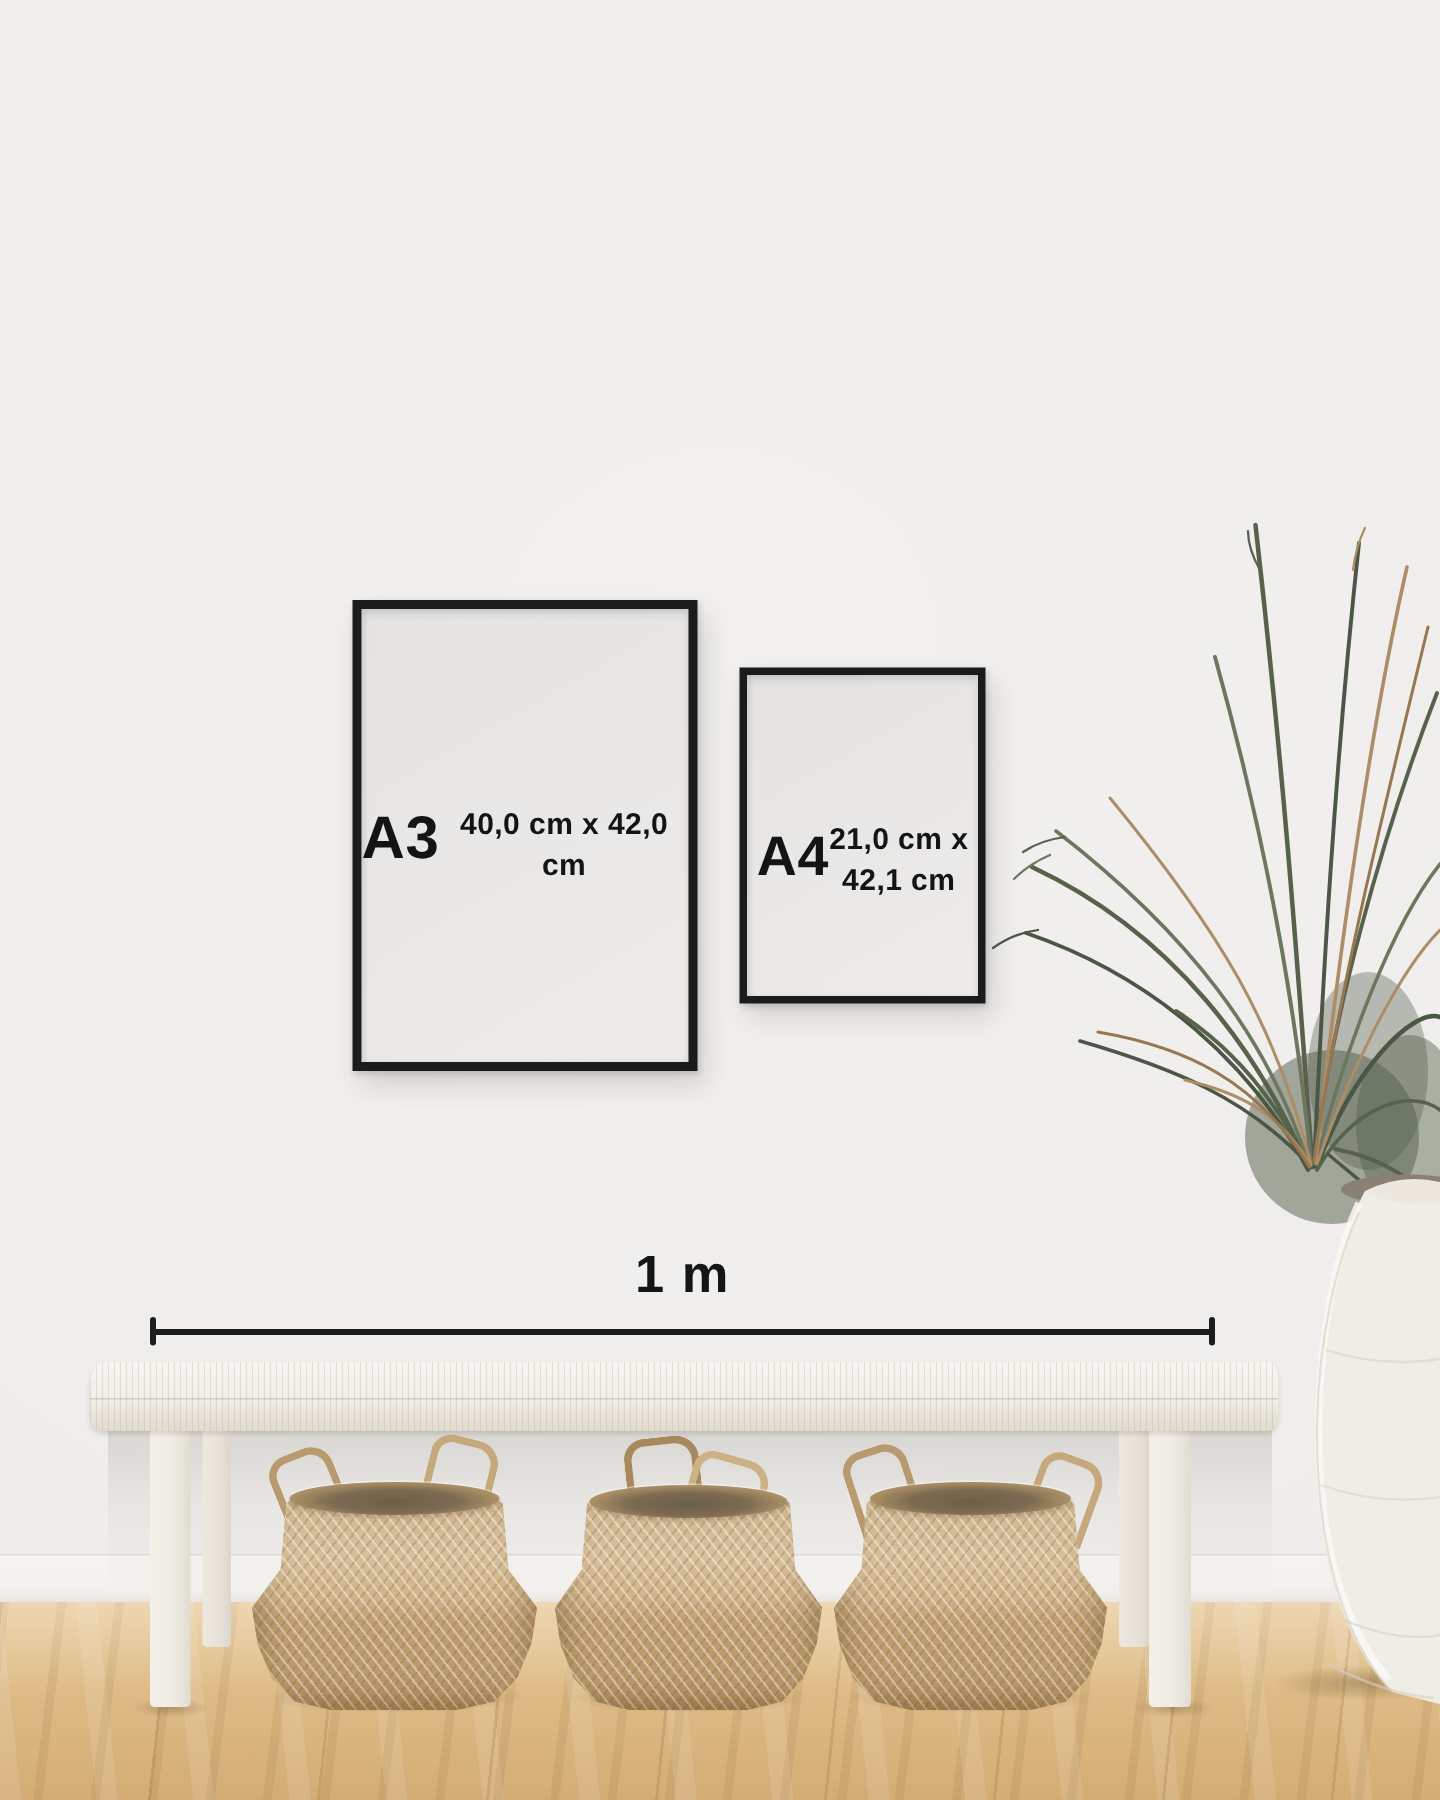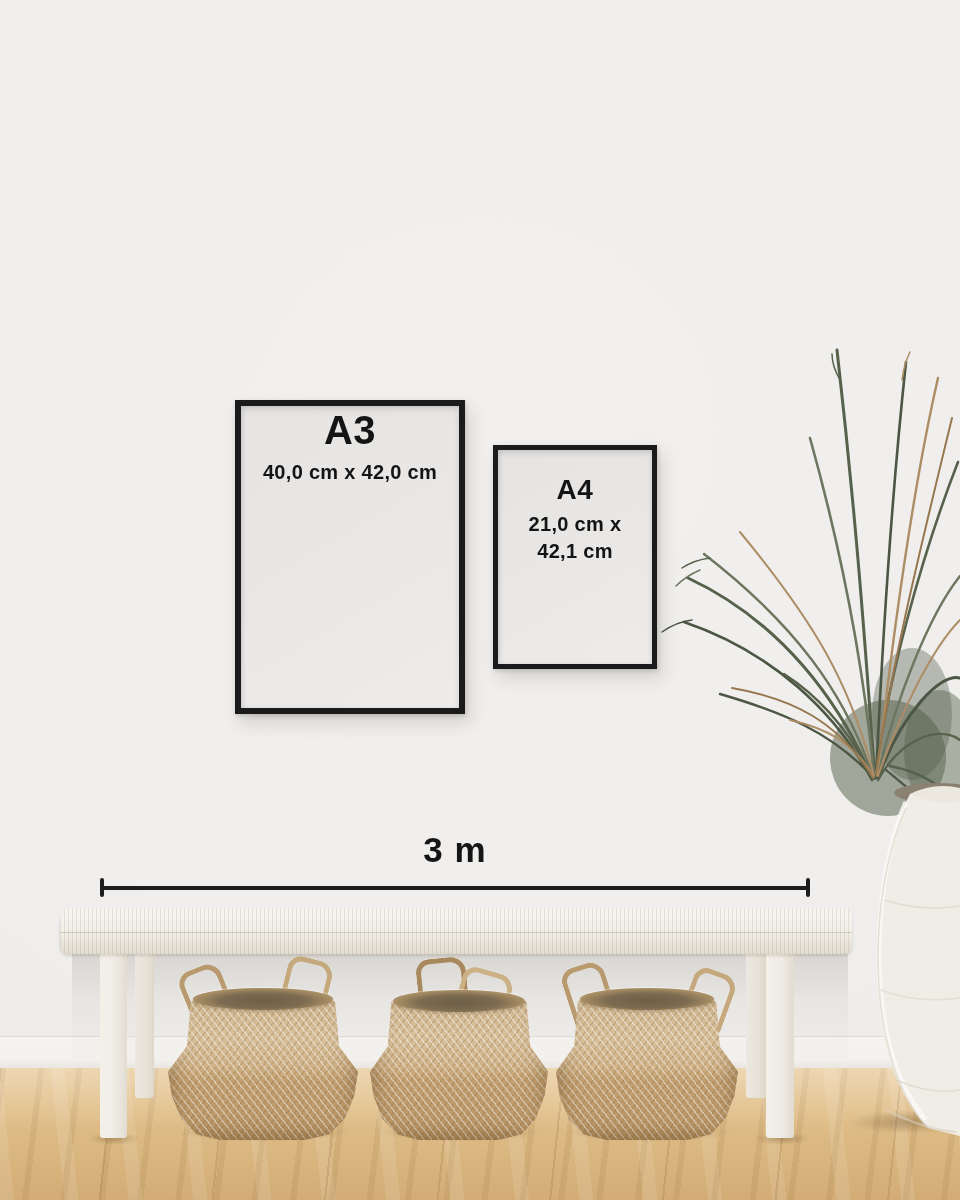--- a/index.html
+++ b/index.html
@@ -30,30 +30,30 @@
     background:linear-gradient(180deg,rgba(255,255,255,.28),rgba(255,255,255,0));
   }
 
   
   .frame{
     background:#1b1b1d;
     box-shadow:5px 9px 16px rgba(60,55,50,.16), 1px 2px 4px rgba(60,55,50,.18);
     display:flex;
   }
   .frame-inner{
-    flex:1;margin:0;display:flex;flex-direction:column;align-items:center;
+    flex:1;margin:0;display:flex;flex-direction:row;align-items:center;justify-content:center;
     background:linear-gradient(150deg,#e5e4e2 0%,#e9e8e6 55%,#edecea 100%);
     box-shadow:inset 0 3px 6px rgba(0,0,0,.12), inset 2px 0 4px rgba(0,0,0,.05);
     text-align:center;color:#141414;
   }
   .frame-label{font-weight:700;letter-spacing:.5px;line-height:1;}
   .frame-dims{font-weight:600;letter-spacing:.3px;line-height:1.35;margin-top:9px;}
   .a3 .frame-label{font-size:40px;}
   .a3 .frame-dims{font-size:20px;}
-  .a4 .frame-label{font-size:28px;}
+  .a4 .frame-label{font-size:37px;}
   .a4 .frame-dims{font-size:20px;margin-top:7px;}
   .a3 .frame-inner{transform:none;padding-top:4px;}
   .a4 .frame-inner{padding-top:26px;}
 
   
   .ruler-line{left:102px;top:886px;width:706px;height:4px;background:#1c1c1c;border-radius:2px;}
   .ruler-tick{top:878px;width:4px;height:19px;background:#1c1c1c;border-radius:2px;}
   .ruler-label{
     left:355px;top:830px;width:200px;text-align:center;
     font-size:35px;font-weight:600;color:#151515;letter-spacing:1px;
@@ -128,21 +128,21 @@
   <div class="abs frame a4" style="left:493px;top:445px;width:154px;height:214px;padding:5px;">
     <div class="frame-inner">
       <div class="frame-label">A4</div>
       <div class="frame-dims">
         <span style="display:block">21,0 cm x</span>
         <span style="display:block">42,1 cm</span>
       </div>
     </div>
   </div>
 
-  <div class="abs ruler-label">3 m</div>
+  <div class="abs ruler-label">1 m</div>
   <div class="abs ruler-line"></div>
   <div class="abs ruler-tick" style="left:100px;"></div>
   <div class="abs ruler-tick" style="left:806px;"></div>
 
   <div class="abs bench-wall-shadow"></div>
 
   <div class="abs leg back" style="left:135px;top:950px;width:19px;height:148px;"></div>
   <div class="abs leg back" style="left:746px;top:950px;width:20px;height:148px;"></div>
   <div class="abs leg-shadow" style="left:88px;top:1132px;width:52px;height:13px;"></div>
   <div class="abs leg-shadow" style="left:754px;top:1132px;width:56px;height:13px;"></div>

